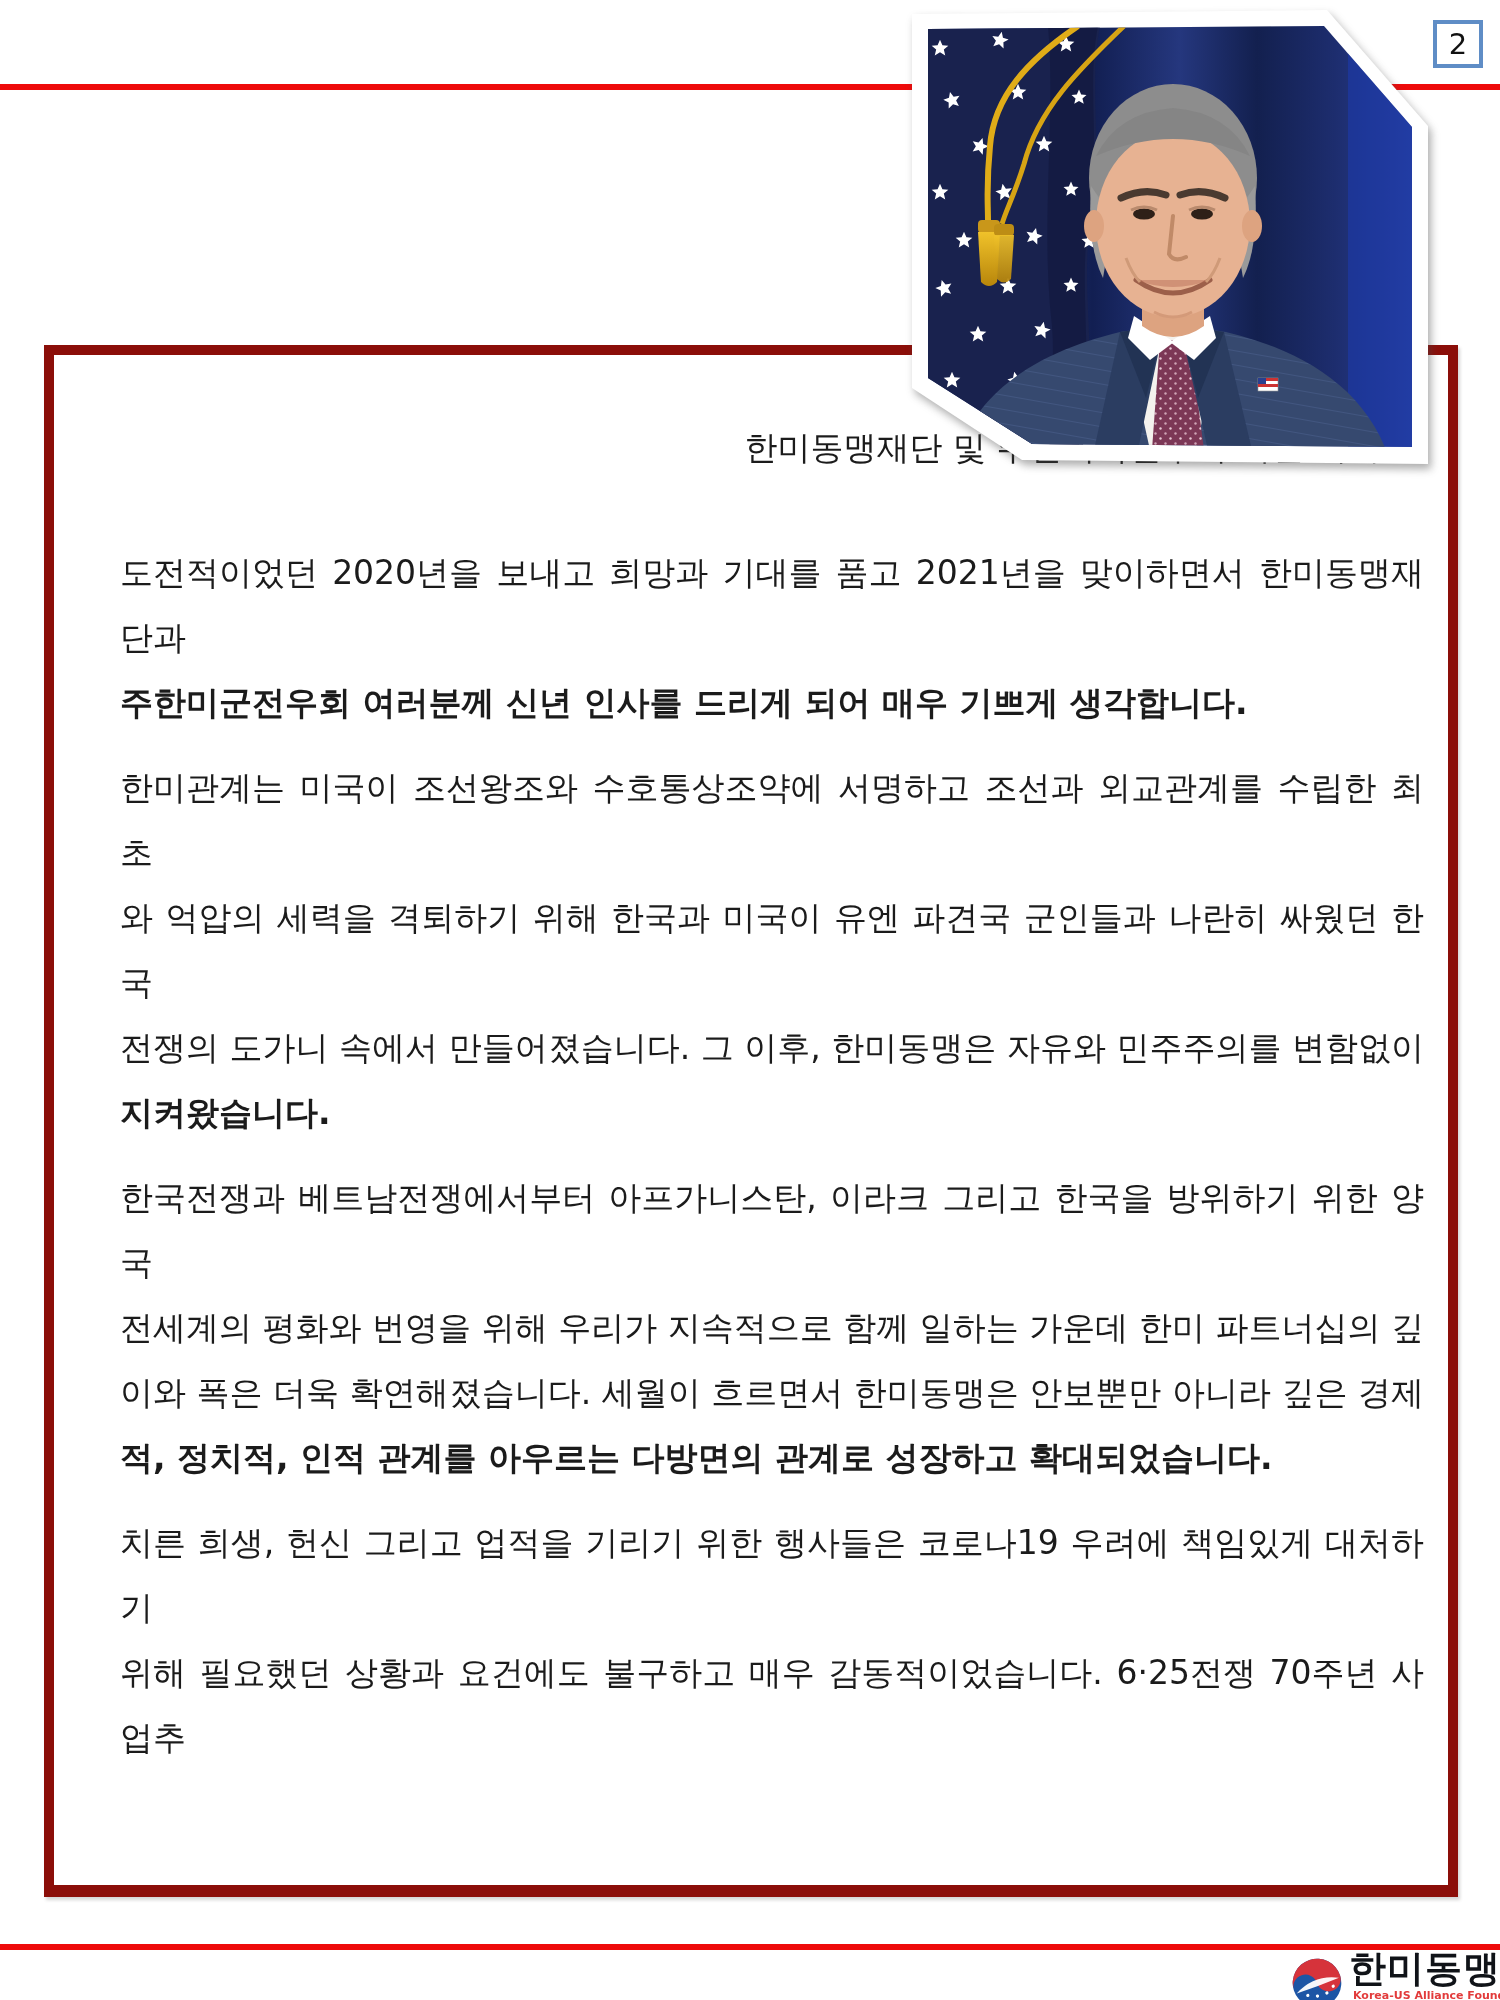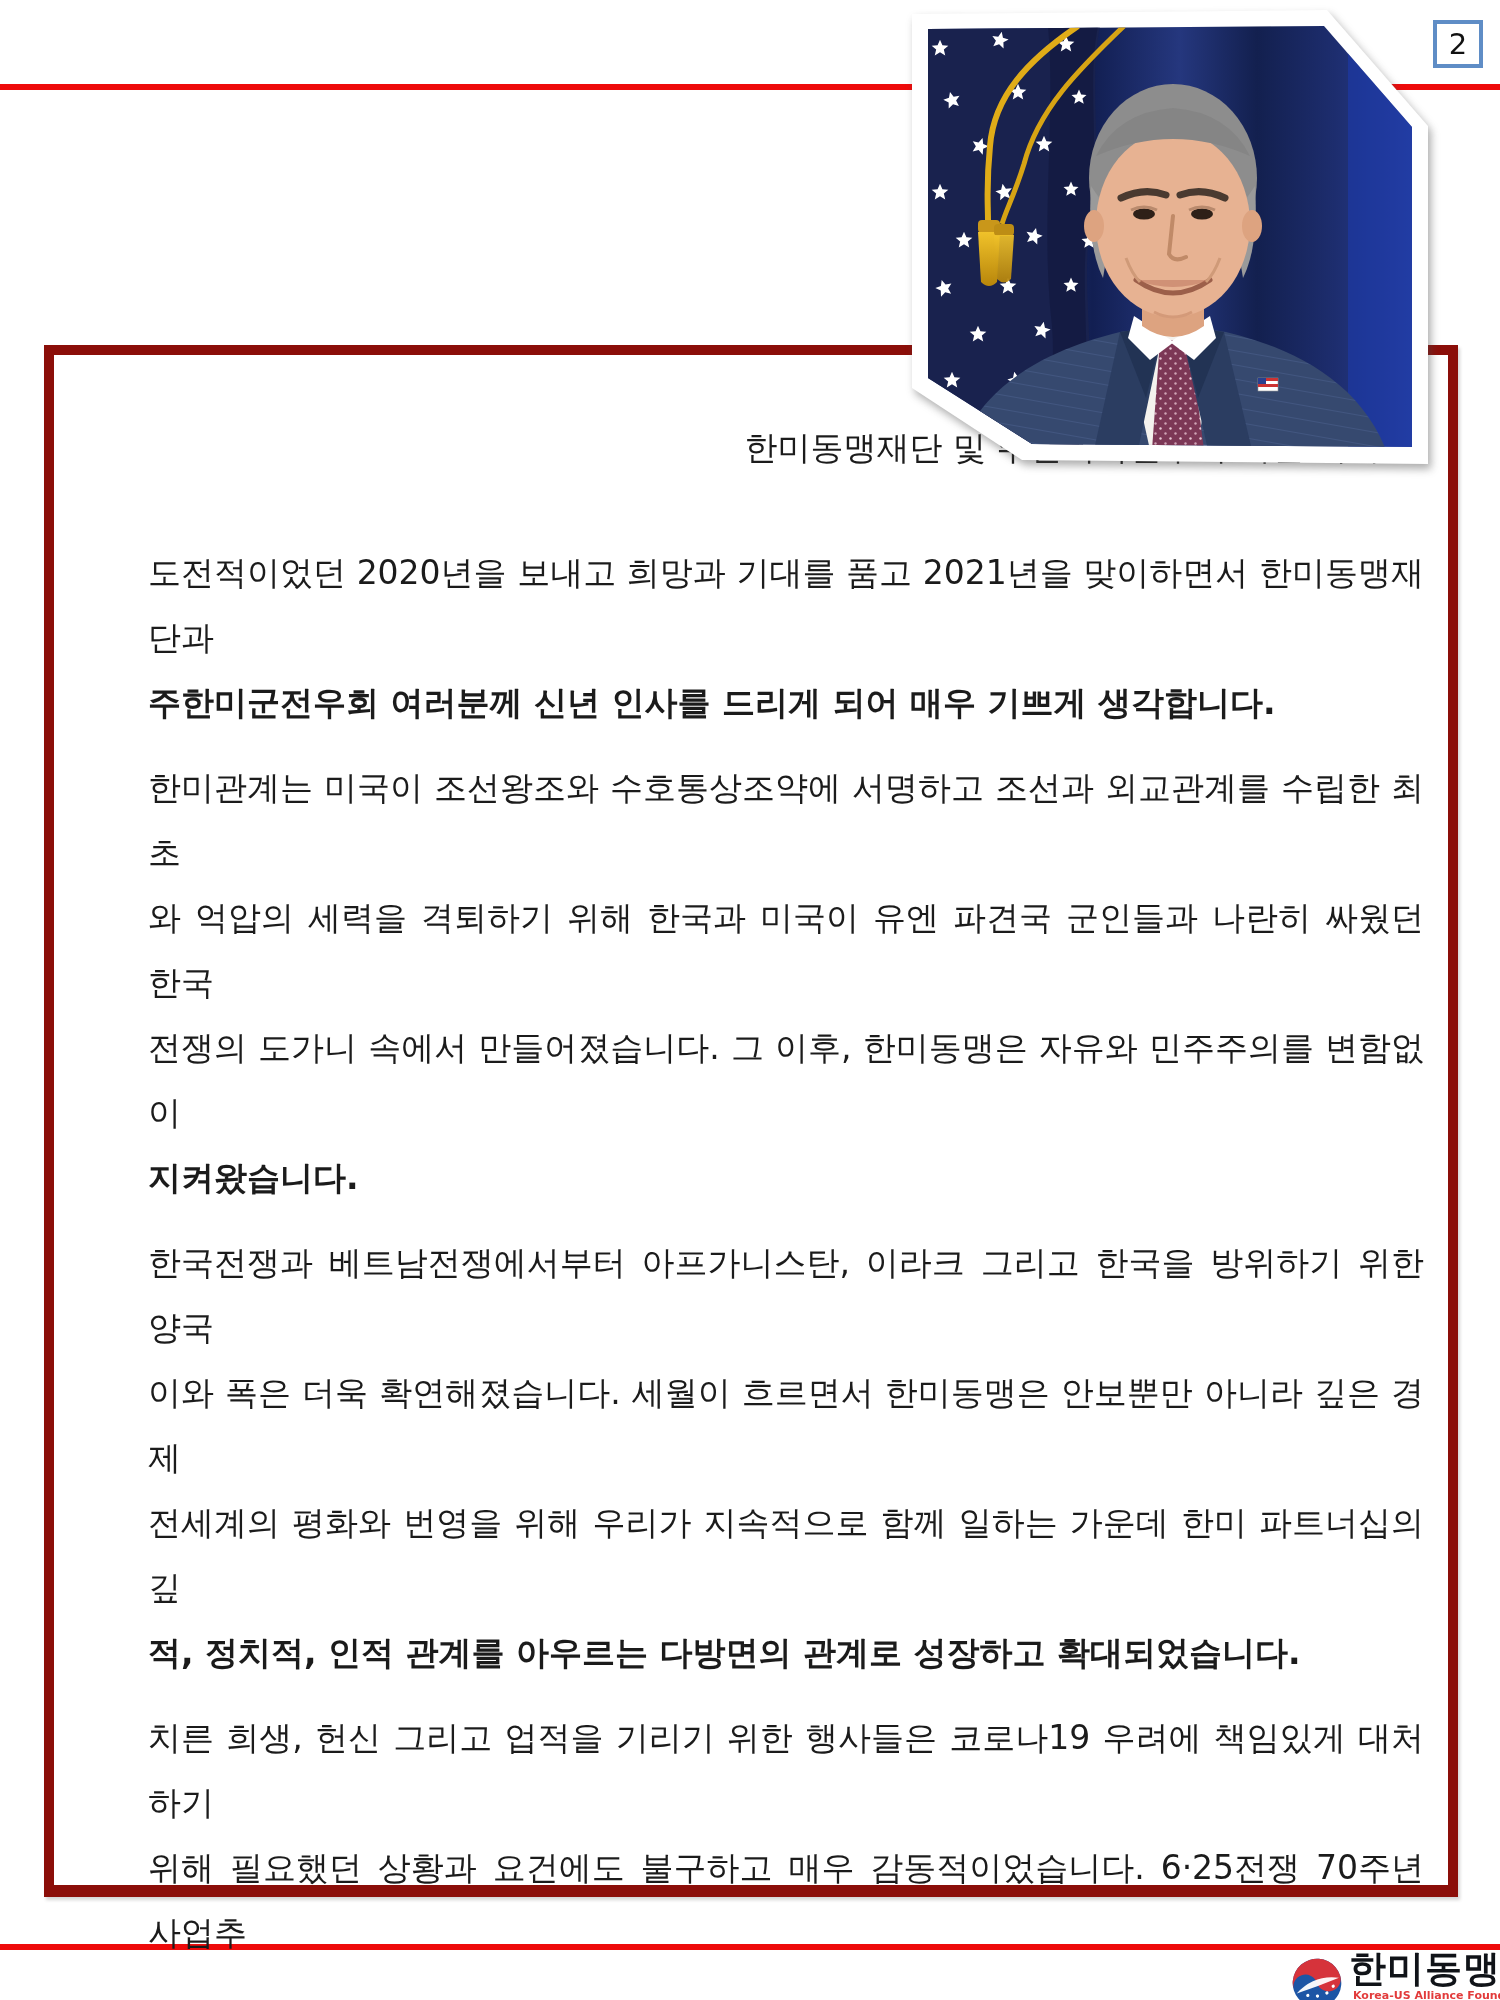--- a/index.html
+++ b/index.html
@@ -19,21 +19,21 @@
     position:absolute;left:44px;top:345px;width:1414px;height:1552px;box-sizing:border-box;
     border:10px solid #8b0e09;border-bottom-width:12px;background:#ffffff;z-index:2;
     box-shadow:2px 3px 3px rgba(90,90,90,.25);
   }
   .letter{
     position:absolute;left:120px;top:415px;width:1304px;z-index:3;
     font-size:33px;line-height:65px;letter-spacing:0px;
   }
   .greeting{margin:0 0 60px 0;text-align:right;}
   .paragraph{margin:0 0 20px 0;}
-  .line{text-align:justify;text-align-last:justify;margin-left:28px;}
+  .line{text-align:justify;text-align-last:justify;}
   .line.last{text-align-last:left;font-weight:bold;}
   .photo-wrap{
     position:absolute;left:912px;top:10px;width:516px;height:458px;z-index:5;
     filter:drop-shadow(3px 5px 4px rgba(70,70,70,.45));
   }
   .photo-frame{
     position:relative;width:100%;height:100%;background:#ffffff;
     clip-path:polygon(0px 4px,415px 0px,516px 116px,516px 454px,110px 450px,0px 378px);
   }
   .portrait{
@@ -66,22 +66,22 @@
           <div class="line last">주한미군전우회 여러분께 신년 인사를 드리게 되어 매우 기쁘게 생각합니다.</div>
         </div>
         <div class="paragraph">
           <div class="line">한미관계는 미국이 조선왕조와 수호통상조약에 서명하고 조선과 외교관계를 수립한 최초</div>
           <div class="line">와 억압의 세력을 격퇴하기 위해 한국과 미국이 유엔 파견국 군인들과 나란히 싸웠던 한국</div>
           <div class="line">전쟁의 도가니 속에서 만들어졌습니다. 그 이후, 한미동맹은 자유와 민주주의를 변함없이</div>
           <div class="line last">지켜왔습니다.</div>
         </div>
         <div class="paragraph">
           <div class="line">한국전쟁과 베트남전쟁에서부터 아프가니스탄, 이라크 그리고 한국을 방위하기 위한 양국</div>
+          <div class="line">전세계의 평화와 번영을 위해 우리가 지속적으로 함께 일하는 가운데 한미 파트너십의 깊</div>
           <div class="line">이와 폭은 더욱 확연해졌습니다. 세월이 흐르면서 한미동맹은 안보뿐만 아니라 깊은 경제</div>
-          <div class="line">전세계의 평화와 번영을 위해 우리가 지속적으로 함께 일하는 가운데 한미 파트너십의 깊</div>
           <div class="line last">적, 정치적, 인적 관계를 아우르는 다방면의 관계로 성장하고 확대되었습니다.</div>
         </div>
         <div class="paragraph">
           <div class="line">치른 희생, 헌신 그리고 업적을 기리기 위한 행사들은 코로나19 우려에 책임있게 대처하기</div>
           <div class="line">위해 필요했던 상황과 요건에도 불구하고 매우 감동적이었습니다. 6·25전쟁 70주년 사업추</div>
         </div>
       </div>
   </div>
 
   <div class="photo-wrap">

